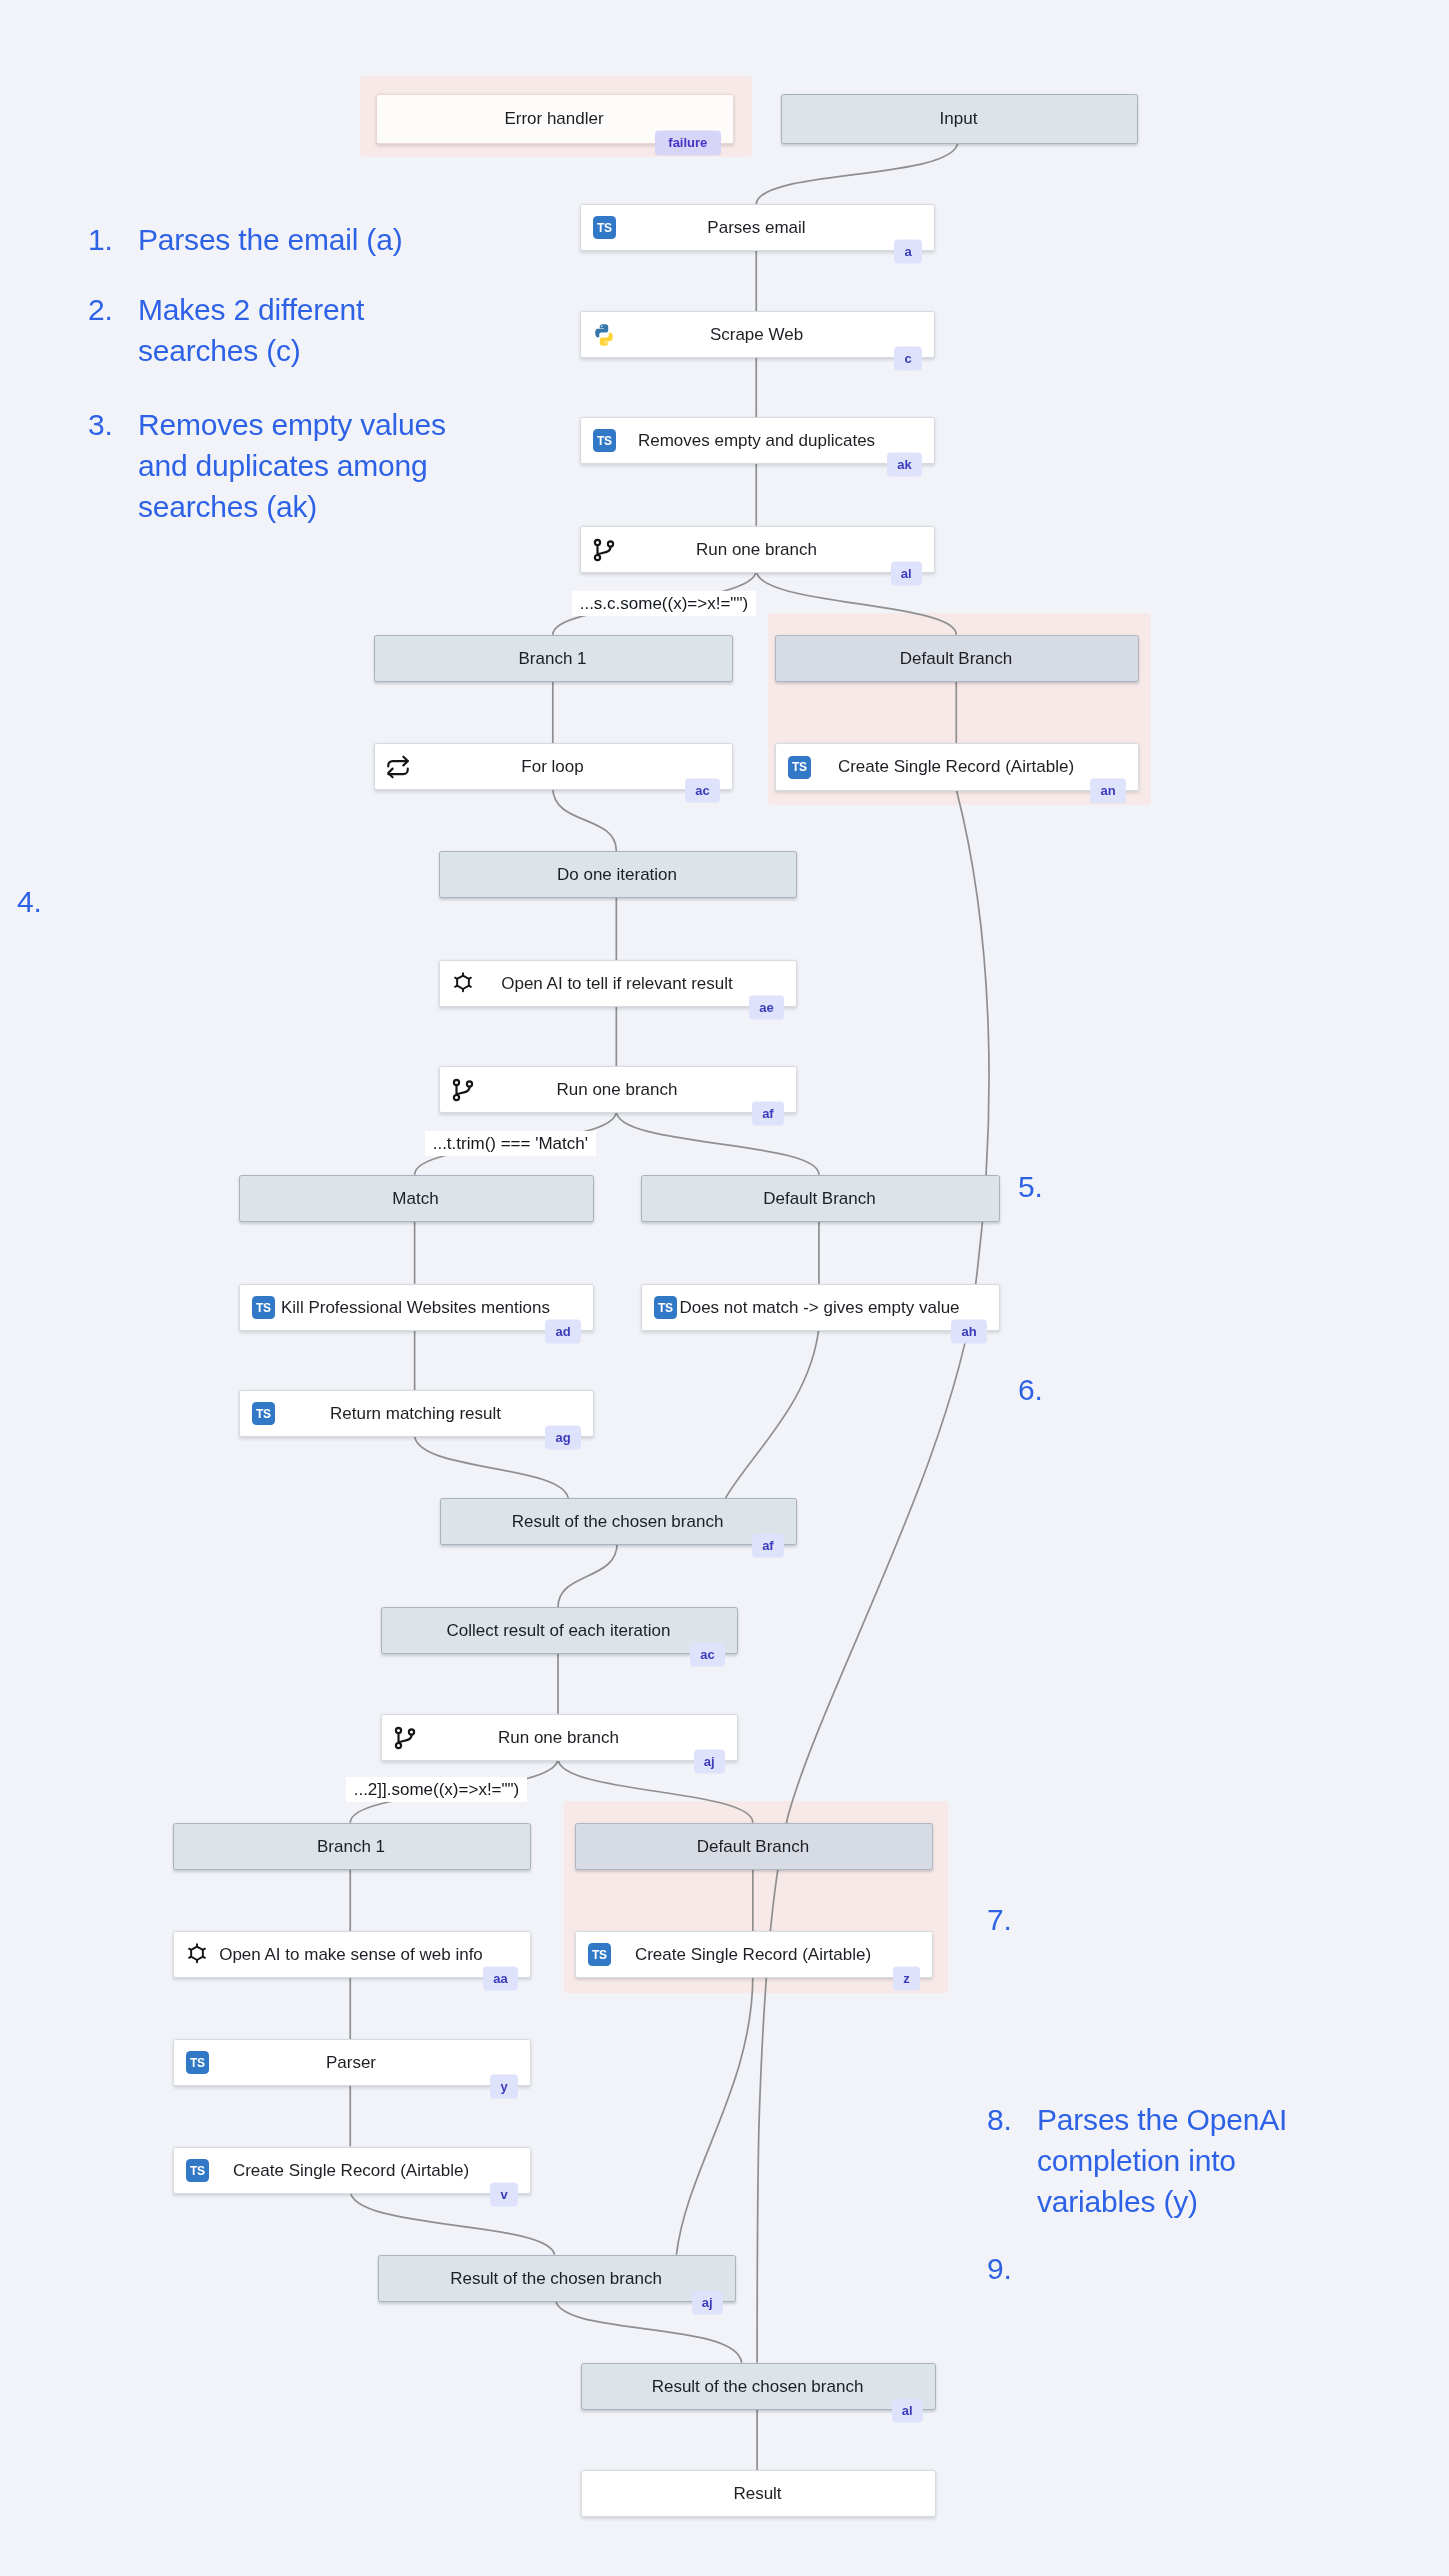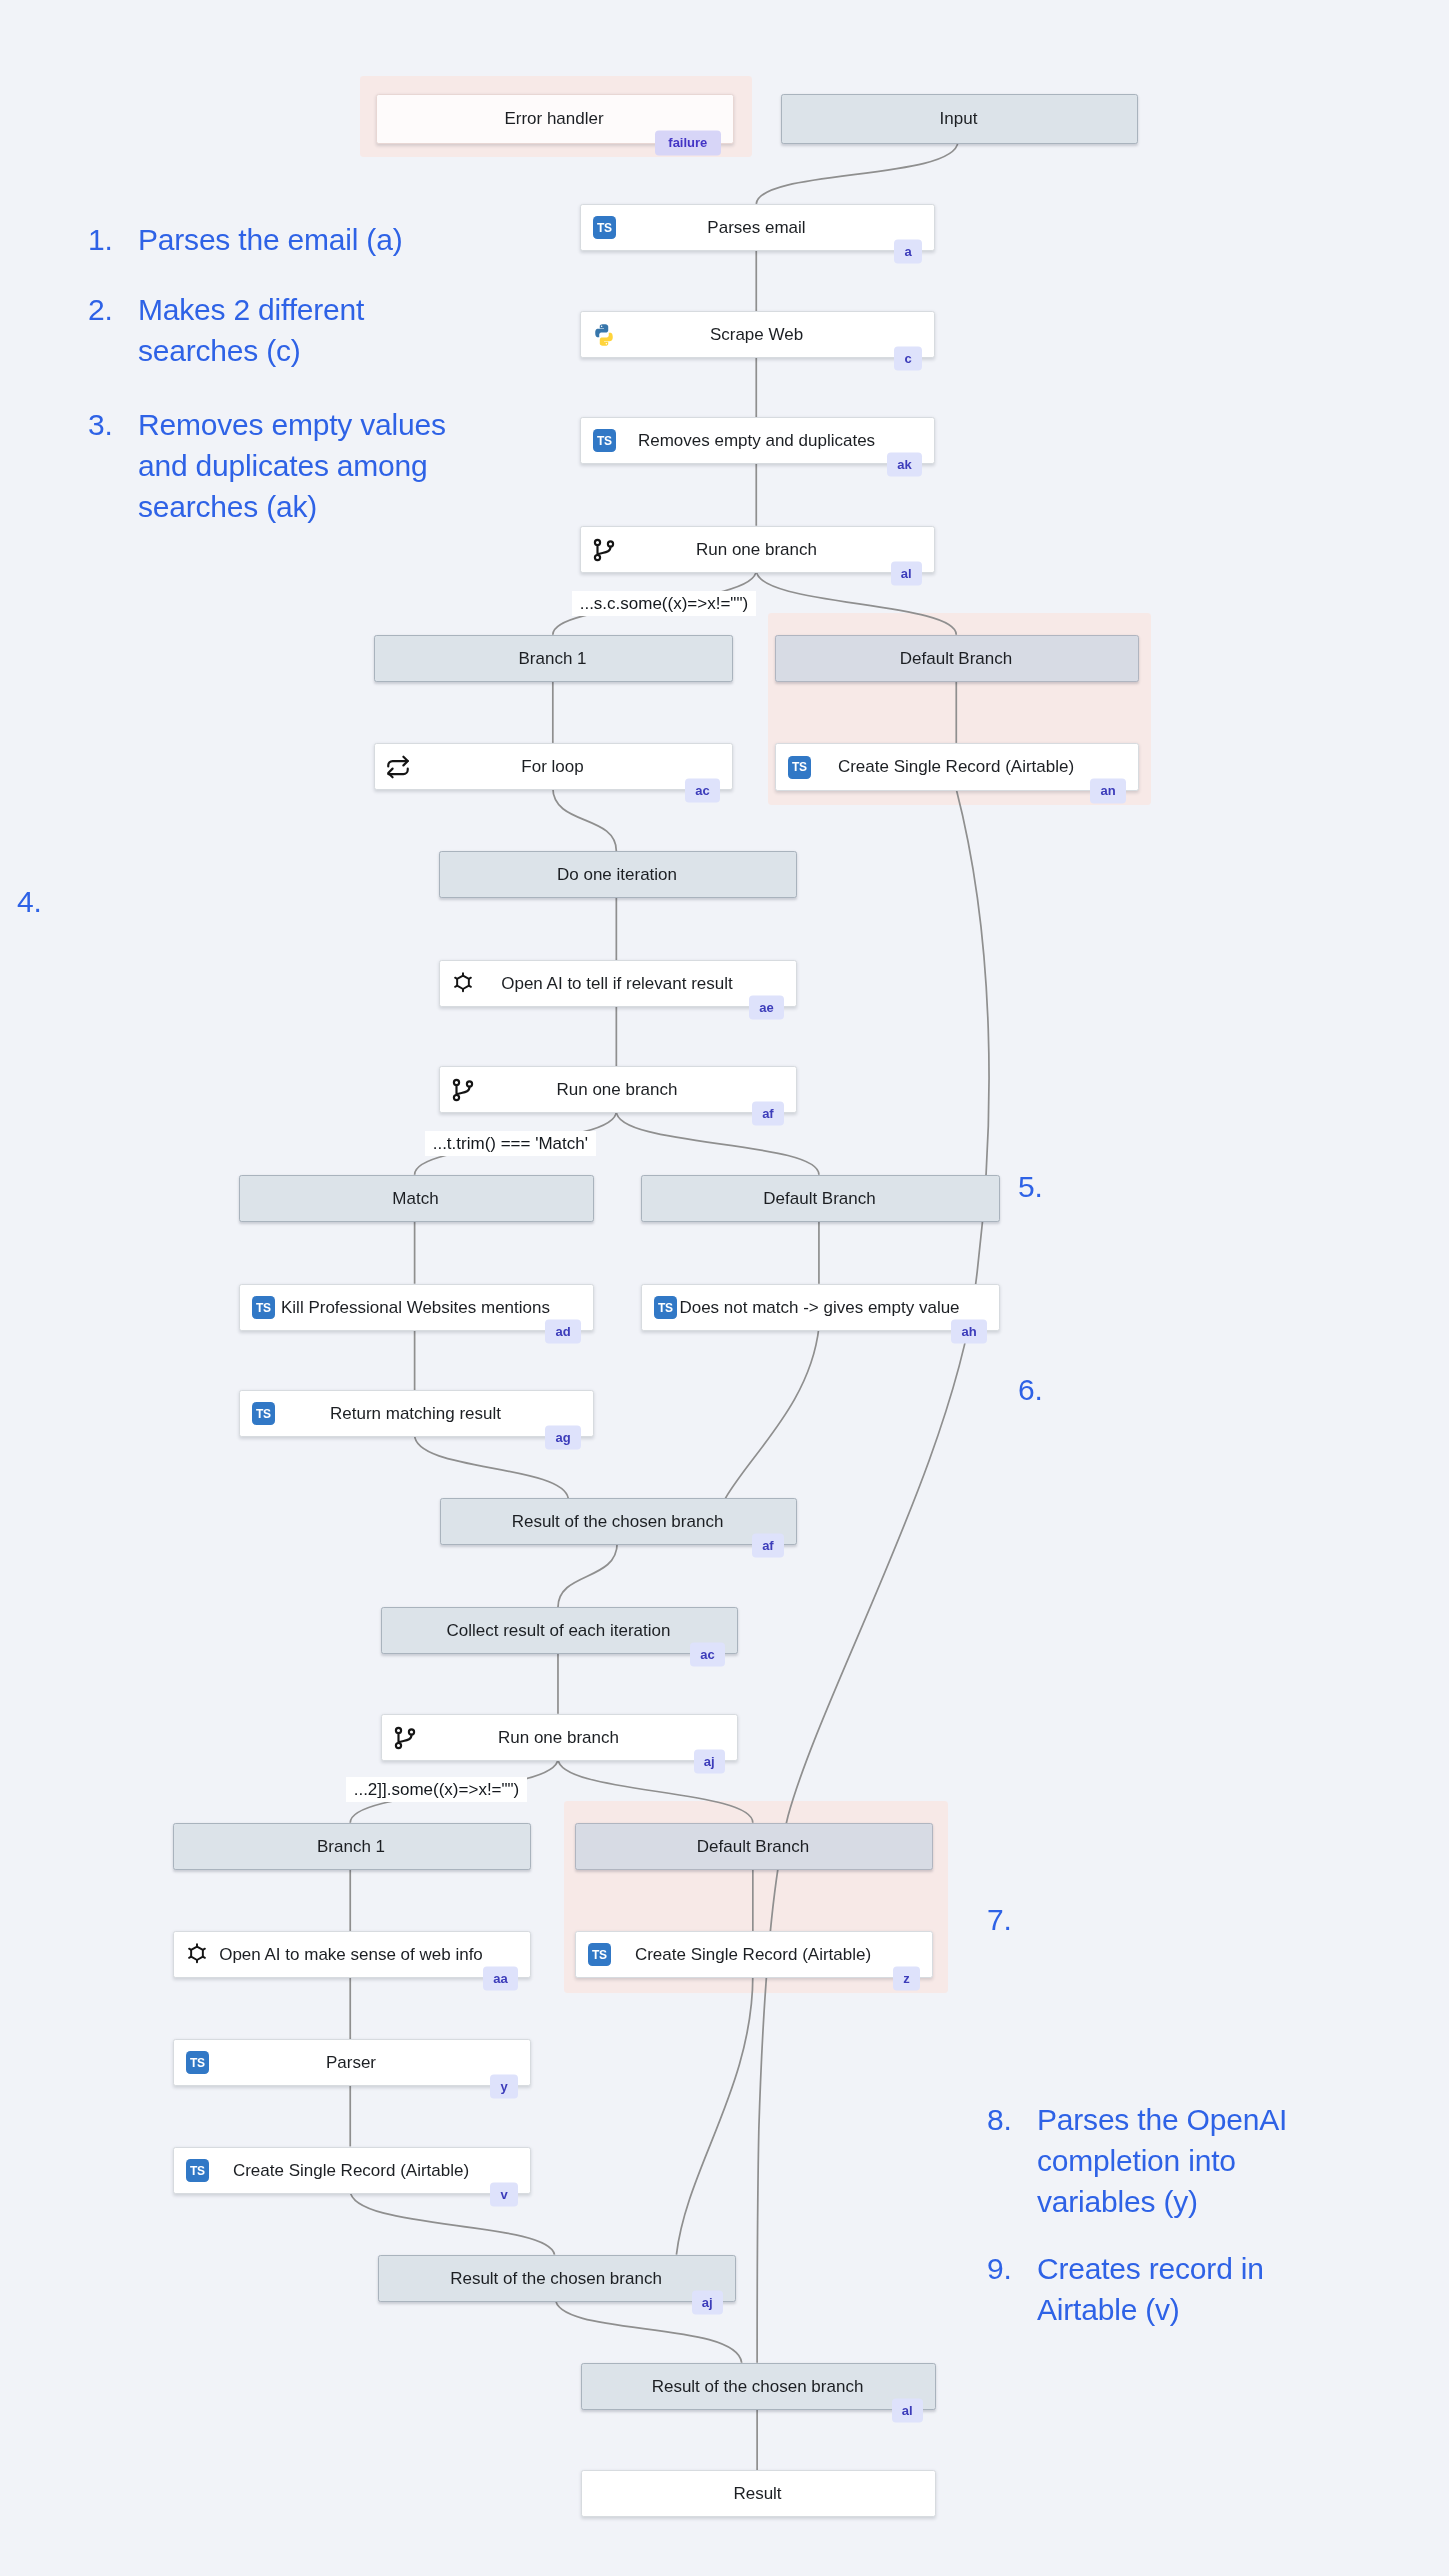--- a/index.html
+++ b/index.html
@@ -312,19 +312,15 @@
     <div class="annot" style="left: 987px; top: 2099px;">
       <span class="num">8.</span>
       <span class="lines">
         <div>Parses the OpenAI</div>
         <div>completion into</div>
         <div>variables (y)</div>
       </span>
     </div>
     <div class="annot" style="left: 987px; top: 2248px;">
       <span class="num">9.</span>
-      <span class="lines">
-        <div>Creates record in</div>
-        <div>Airtable (v)</div>
-      </span>
     </div>
   </div>
 
 
 </body></html>

